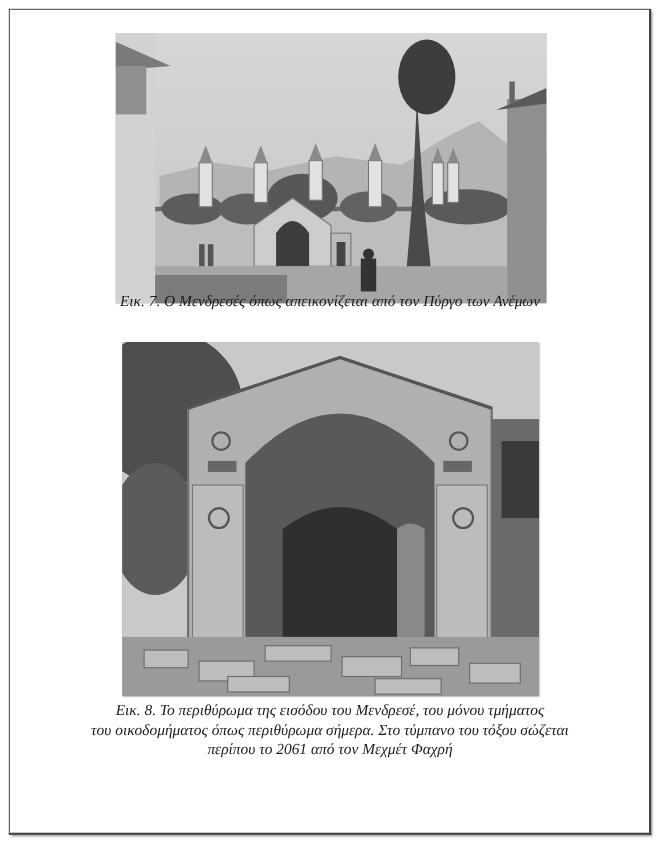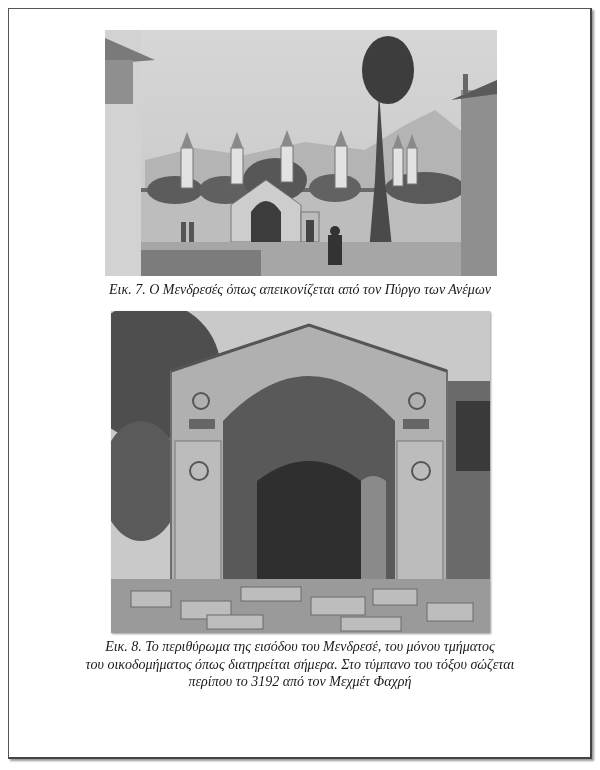--- a/index.html
+++ b/index.html
@@ -11,21 +11,21 @@
     }
     .figure-img { position: absolute; overflow: hidden; }
     .fig1 { left: 105px; top: 30px; width: 392px; height: 246px; background: #cfcfcf; }
     .fig2 { left: 111px; top: 311px; width: 379px; height: 322px; background: #a9a9a9; box-shadow: 1px 1px 2px #999; }
     .figure-img svg { display: block; width: 100%; height: 100%; }
     .caption {
       position: absolute; left: 0; width: 600px; text-align: center;
       font-family: "Liberation Serif", "DejaVu Serif", serif; font-style: italic;
       color: #1a1a1a; font-size: 14px; line-height: 17.5px;
     }
-    .cap1 { top: 281px; }
+    .cap1 { top: 266px; }
     .cap2 { top: 638px; }
     .caption div { white-space: nowrap; }
   </style>
 </head>
 <body>
 
 <div class="page-frame"></div>
 
 <div class="figure-img fig1">
   <svg viewBox="0 0 392 246" preserveAspectRatio="none">
@@ -136,15 +136,15 @@
       <rect x="262" y="278" width="44" height="16"></rect>
       <rect x="316" y="292" width="46" height="18"></rect>
       <rect x="96" y="304" width="56" height="14"></rect>
       <rect x="230" y="306" width="60" height="14"></rect>
     </g>
   </svg>
 </div>
 
 <div class="caption cap2">
   <div>Εικ. 8. Το περιθύρωμα της εισόδου του Μενδρεσέ, του μόνου τμήματος</div>
-  <div>του οικοδομήματος όπως διατηρείται σήμερα. Στο τύμπανο του τόξου σώζεται</div>
-  <div>περίπου το 3192 από τον Μεχμέτ Φαχρή</div>
+  <div>του οικοδομήματος όπως περιθύρωμα σήμερα. Στο τύμπανο του τόξου σώζεται</div>
+  <div>περίπου το 2061 από τον Μεχμέτ Φαχρή</div>
 </div>
 
 </body></html>

